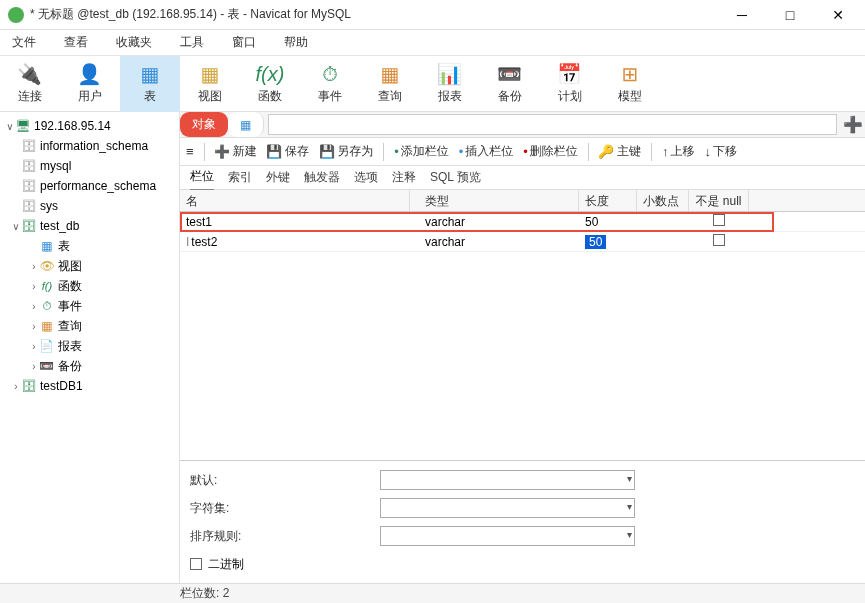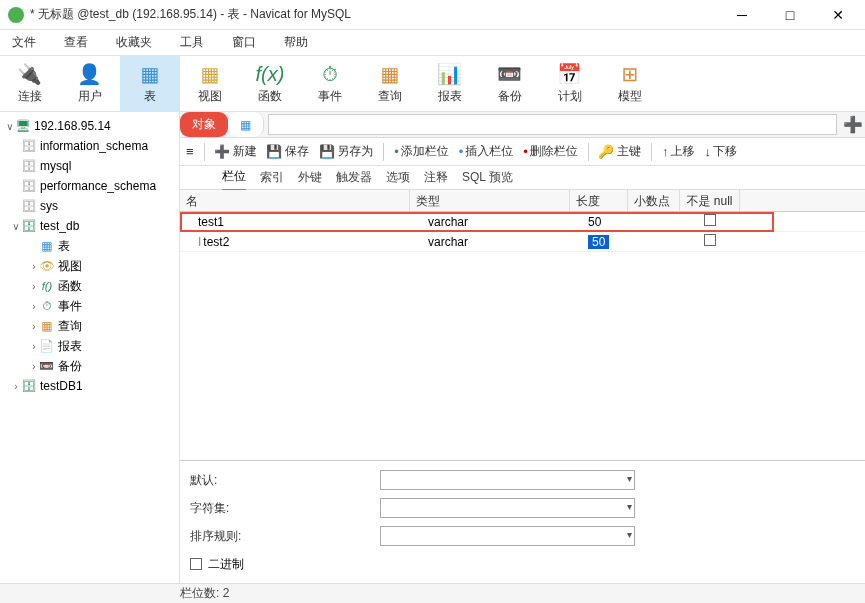--- a/index.html
+++ b/index.html
@@ -26,28 +26,28 @@
 .tabstrip { height: 26px; background: #f5f5f5; display: flex; align-items: stretch; border-bottom: 1px solid #ddd; }
 .tab { padding: 0 12px; display: flex; align-items: center; gap: 4px; cursor: pointer; font-size: 12px; border-radius: 9px; }
 .tab.active { background: #e74c3c; color: #fff; }
 .searchbox { flex: 1; margin: 2px 4px; border: 1px solid #ccc; background: #fff; }
 .addbtn { width: 24px; display: flex; align-items: center; justify-content: center; color: #4caf50; font-size: 16px; cursor: pointer; }
 .cmdbar { height: 28px; display: flex; align-items: center; border-bottom: 1px solid #ddd; padding: 0 6px; gap: 10px; }
 .cmdbtn { display: flex; align-items: center; gap: 2px; cursor: pointer; color: #333; font-size: 12px; }
 .cmd-ic { font-size: 13px; }
 .subtabs { height: 24px; display: flex; align-items: center; border-bottom: 1px solid #ddd; gap: 14px; padding: 0 10px; }
 .subtab { cursor: pointer; color: #444; padding: 4px 0; }
-.subtab.active { color: #000; border-bottom: 2px solid #888; margin-left: 32px; }
+.subtab.active { color: #000; border-bottom: 2px solid #888; }
 .grid { flex: 1; background: #fff; position: relative; }
 .ghdr { display: flex; height: 22px; border-bottom: 1px solid #ccc; background: #f7f7f7; }
 .ghdr .cell { border-right: 1px solid #ddd; padding: 3px 6px; color: #333; }
 .gridrow { display: flex; height: 20px; align-items: center; border-bottom: 1px solid #f0f0f0; }
-.gridrow .cell { padding: 2px 18px; }
+.gridrow .cell { padding: 2px 6px; }
 .c-name { width: 230px; }
-.c-type { width: 160px; }
+.c-type { width: 160px; margin-left: 9px; }
 .c-len { width: 58px; }
 .c-dec { width: 52px; }
 .c-null { width: 60px; text-align: center; }
 .row-highlight { position: absolute; border: 2px solid #e74c3c; pointer-events: none; }
 .len-sel { background: #0a5fd6; color: #fff; padding: 0 4px; }
 .chk { display: inline-block; width: 12px; height: 12px; border: 1px solid #666; background: #fff; }
 .props { border-top: 1px solid #ccc; padding: 8px 10px; display: flex; flex-direction: column; gap: 6px; }
 .prop-row { display: flex; align-items: center; height: 22px; }
 .prop-row .plabel { width: 190px; color: #333; }
 .prop-row .pinput { width: 255px; height: 20px; border: 1px solid #aaa; background: #fff; position: relative; }

